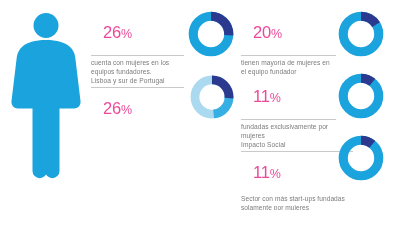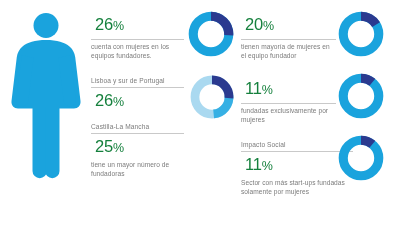--- a/index.html
+++ b/index.html
@@ -38,26 +38,26 @@
   .stat .eyebrow {
     font-size: 6.6px;
     color: #7c7c7c;
     letter-spacing: 0.1px;
     line-height: 9px;
     white-space: nowrap;
     margin: 0 0 1px 0;
   }
   .stat .pct {
     font-size: 16.5px;
-    color: #15803d;
+    color: #ec4899;
     font-weight: 400;
     line-height: 17px;
     letter-spacing: -0.2px;
     white-space: nowrap;
-    margin: 4px;
+    margin: 12px;
   }
   .stat .pct .sym {
     font-size: 12.5px;
     letter-spacing: 0;
   }
   .stat .rule {
     height: 1px;
     background: #c9c9c9;
     margin: 2px 0 3px 0;
   }
@@ -140,26 +140,20 @@
   </div>
 
   <div class="donut" style="left:189px; top:74px;">
     <svg viewBox="0 0 100 100" width="46" height="46">
       <circle cx="50" cy="50" r="37" fill="none" stroke="#aad9f0" stroke-width="19"></circle>
       <circle cx="50" cy="50" r="37" fill="none" stroke="#36b0e4" stroke-width="19" stroke-dasharray="58.1 174.4" transform="rotate(-6 50 50)"></circle>
       <circle cx="50" cy="50" r="37" fill="none" stroke="#2b3a8f" stroke-width="19" stroke-dasharray="60.4 172.1" transform="rotate(-90 50 50)"></circle>
     </svg>
   </div>
 
-  <div class="stat" style="left:91px; top:122px; width:93px;">
-    <div class="eyebrow">Castilla-La Mancha</div>
-    <div class="rule"></div>
-    <div class="pct"><span>25</span><span class="sym">%</span></div>
-    <div class="desc" style="margin-top:2px;">tiene un mayor número de fundadoras</div>
-  </div>
 
   <div class="stat" style="left:241px; top:12px; width:95px;">
     <div class="pct"><span>20</span><span class="sym">%</span></div>
     <div class="rule"></div>
     <div class="desc">tienen mayoría de mujeres en el equipo fundador</div>
   </div>
 
   <div class="donut" style="left:337px; top:10px;">
     <svg viewBox="0 0 100 100" width="48" height="48">
       <circle cx="50" cy="50" r="37" fill="none" stroke="#1aa3dd" stroke-width="19"></circle>

